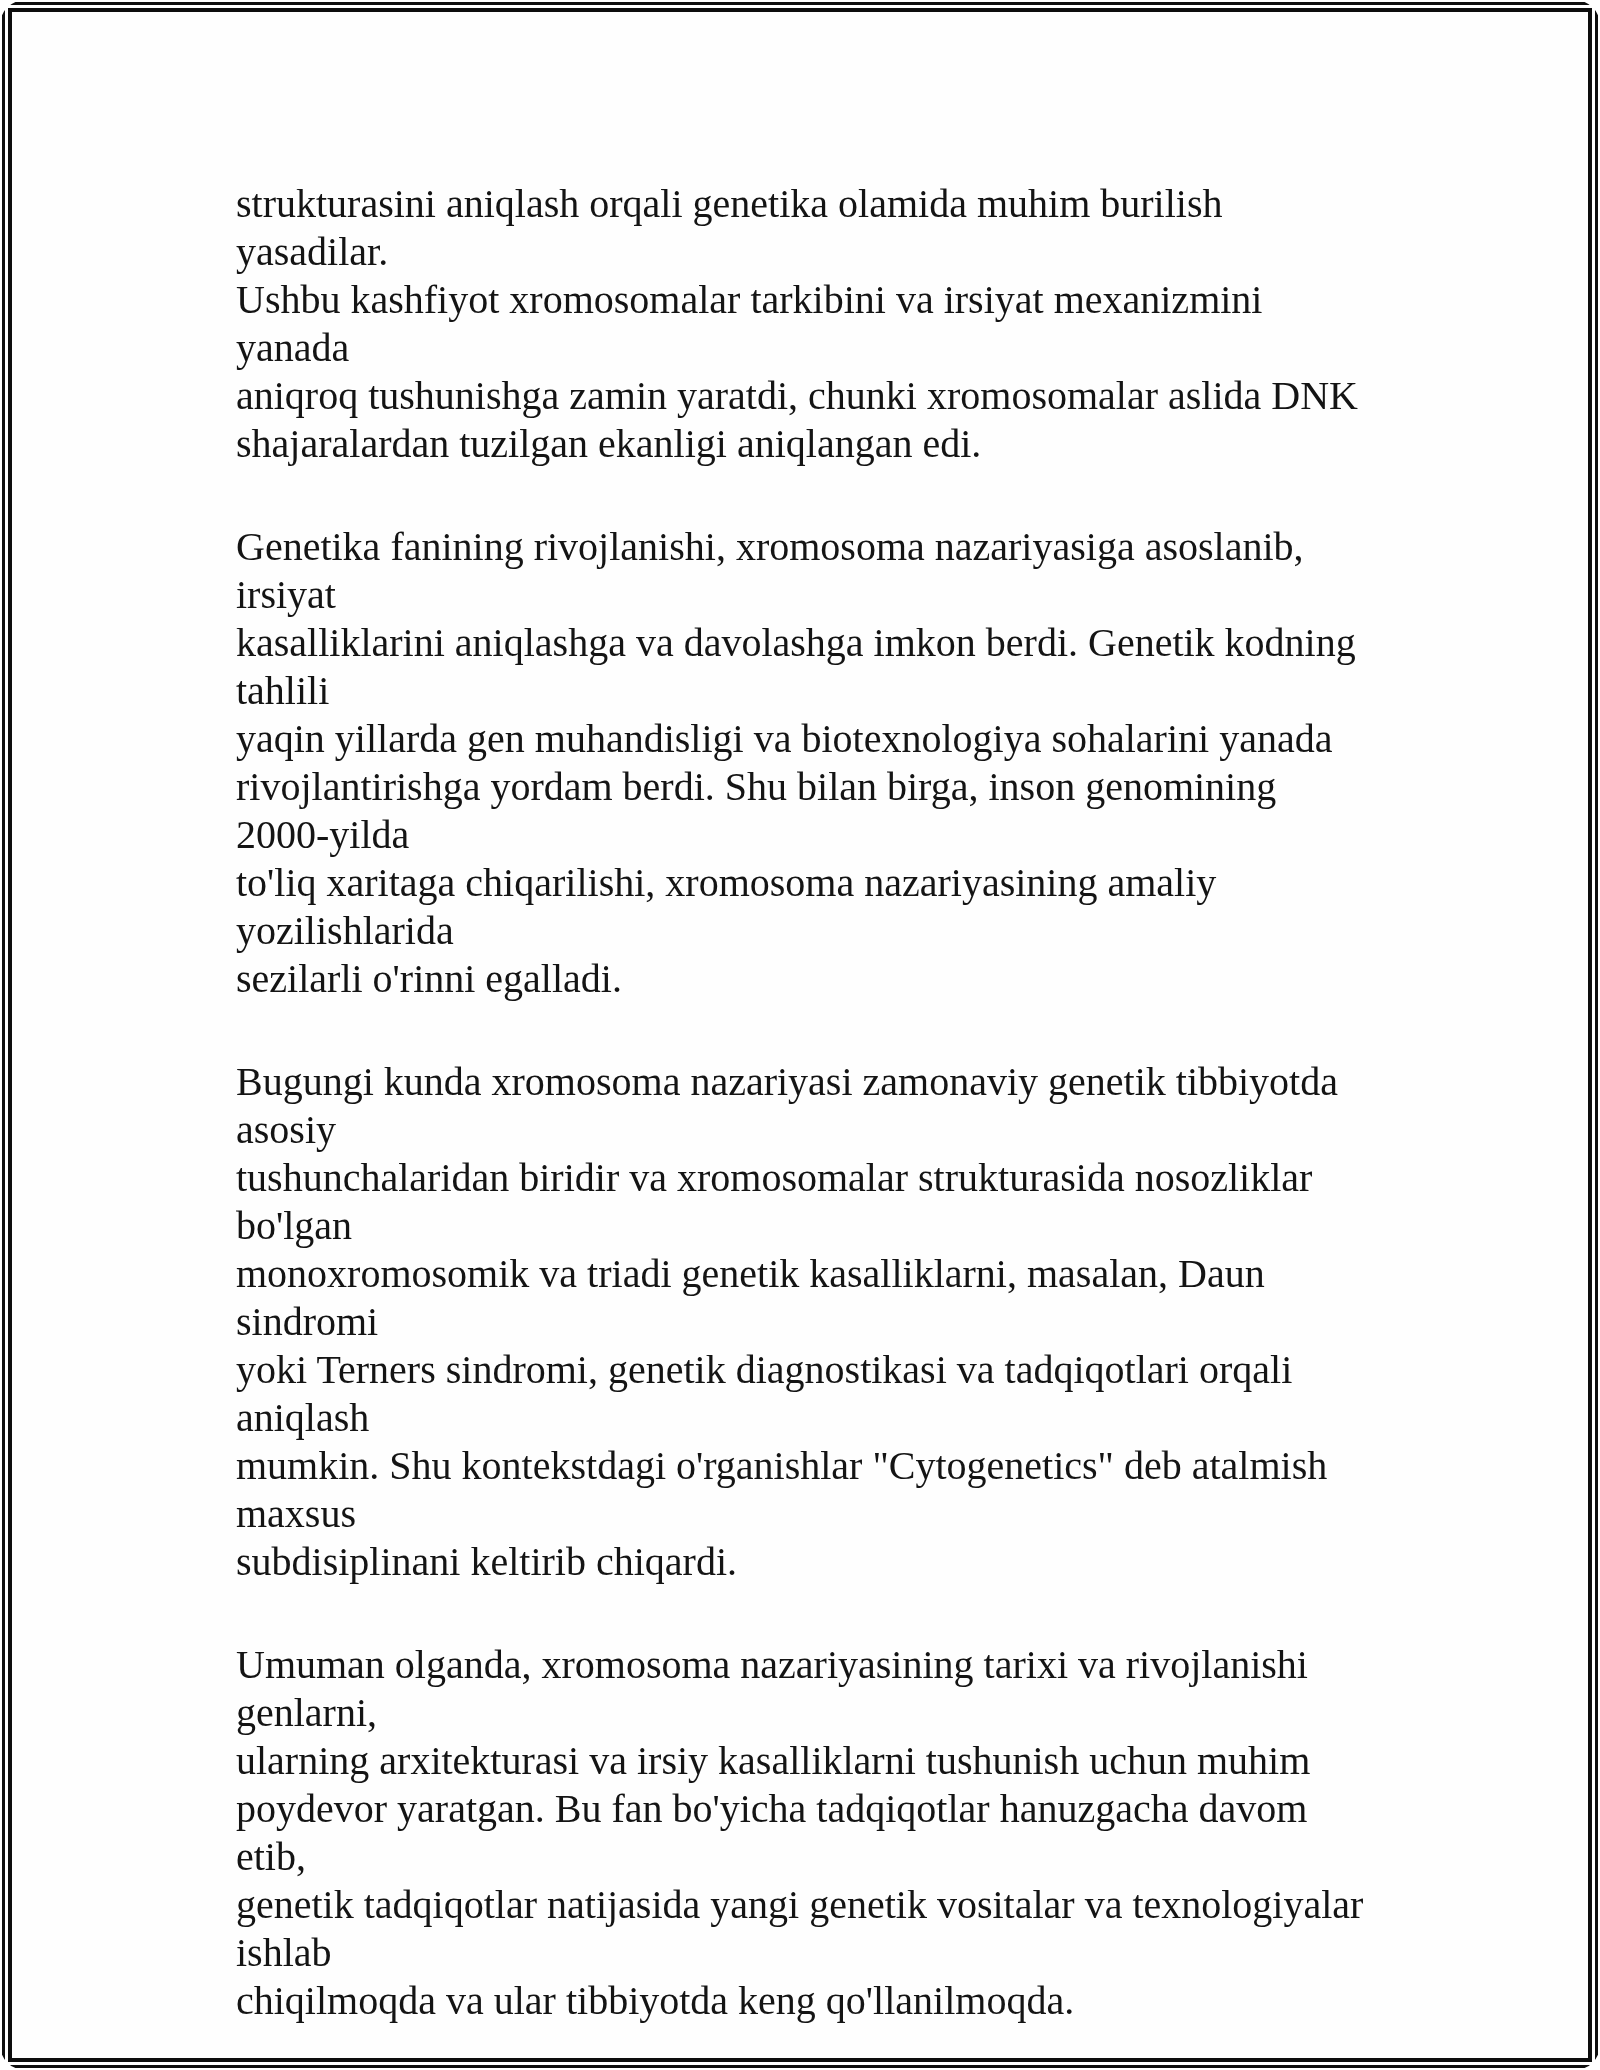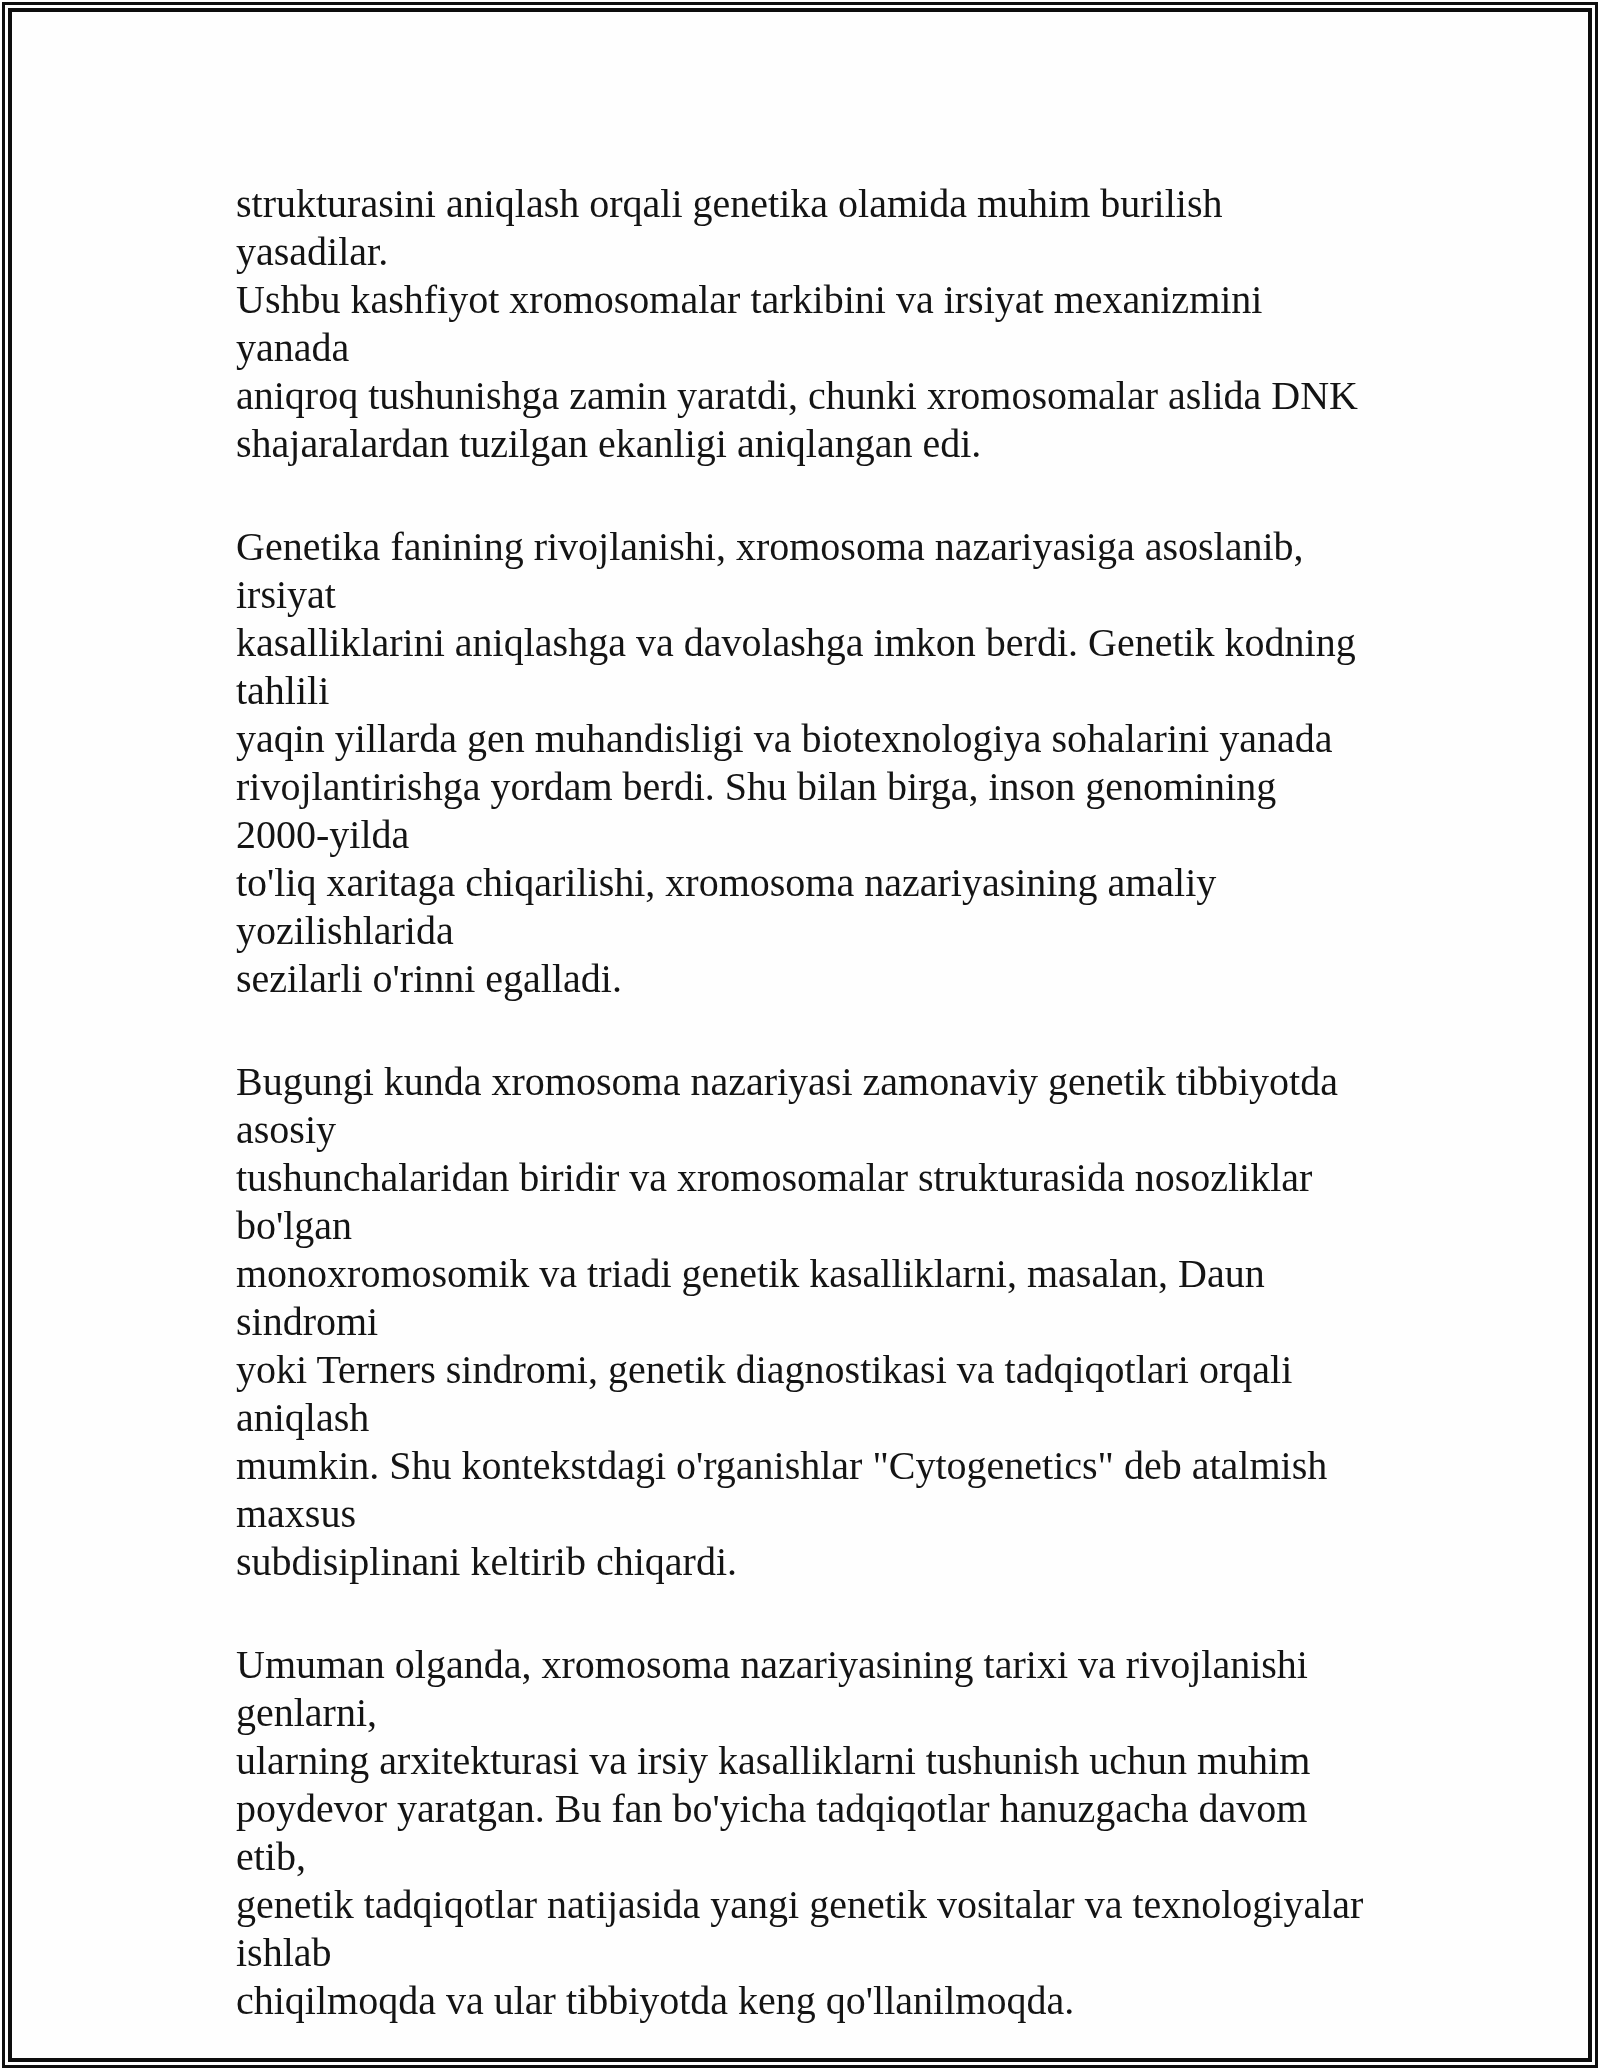--- a/index.html
+++ b/index.html
@@ -7,20 +7,21 @@
     padding: 0;
     background: #ffffff;
   }
   .page {
     position: relative;
     width: 1600px;
     height: 2070px;
     background: #fefefe;
     overflow: hidden;
     font-family: "Liberation Serif", "DejaVu Serif", serif;
+    border-radius: 25px;
   }
   .frame-outer {
     position: absolute;
     inset: 2px;
     border: 3px solid #0d0d0d;
     pointer-events: none;
   }
   .frame-inner {
     position: absolute;
     inset: 8px;

